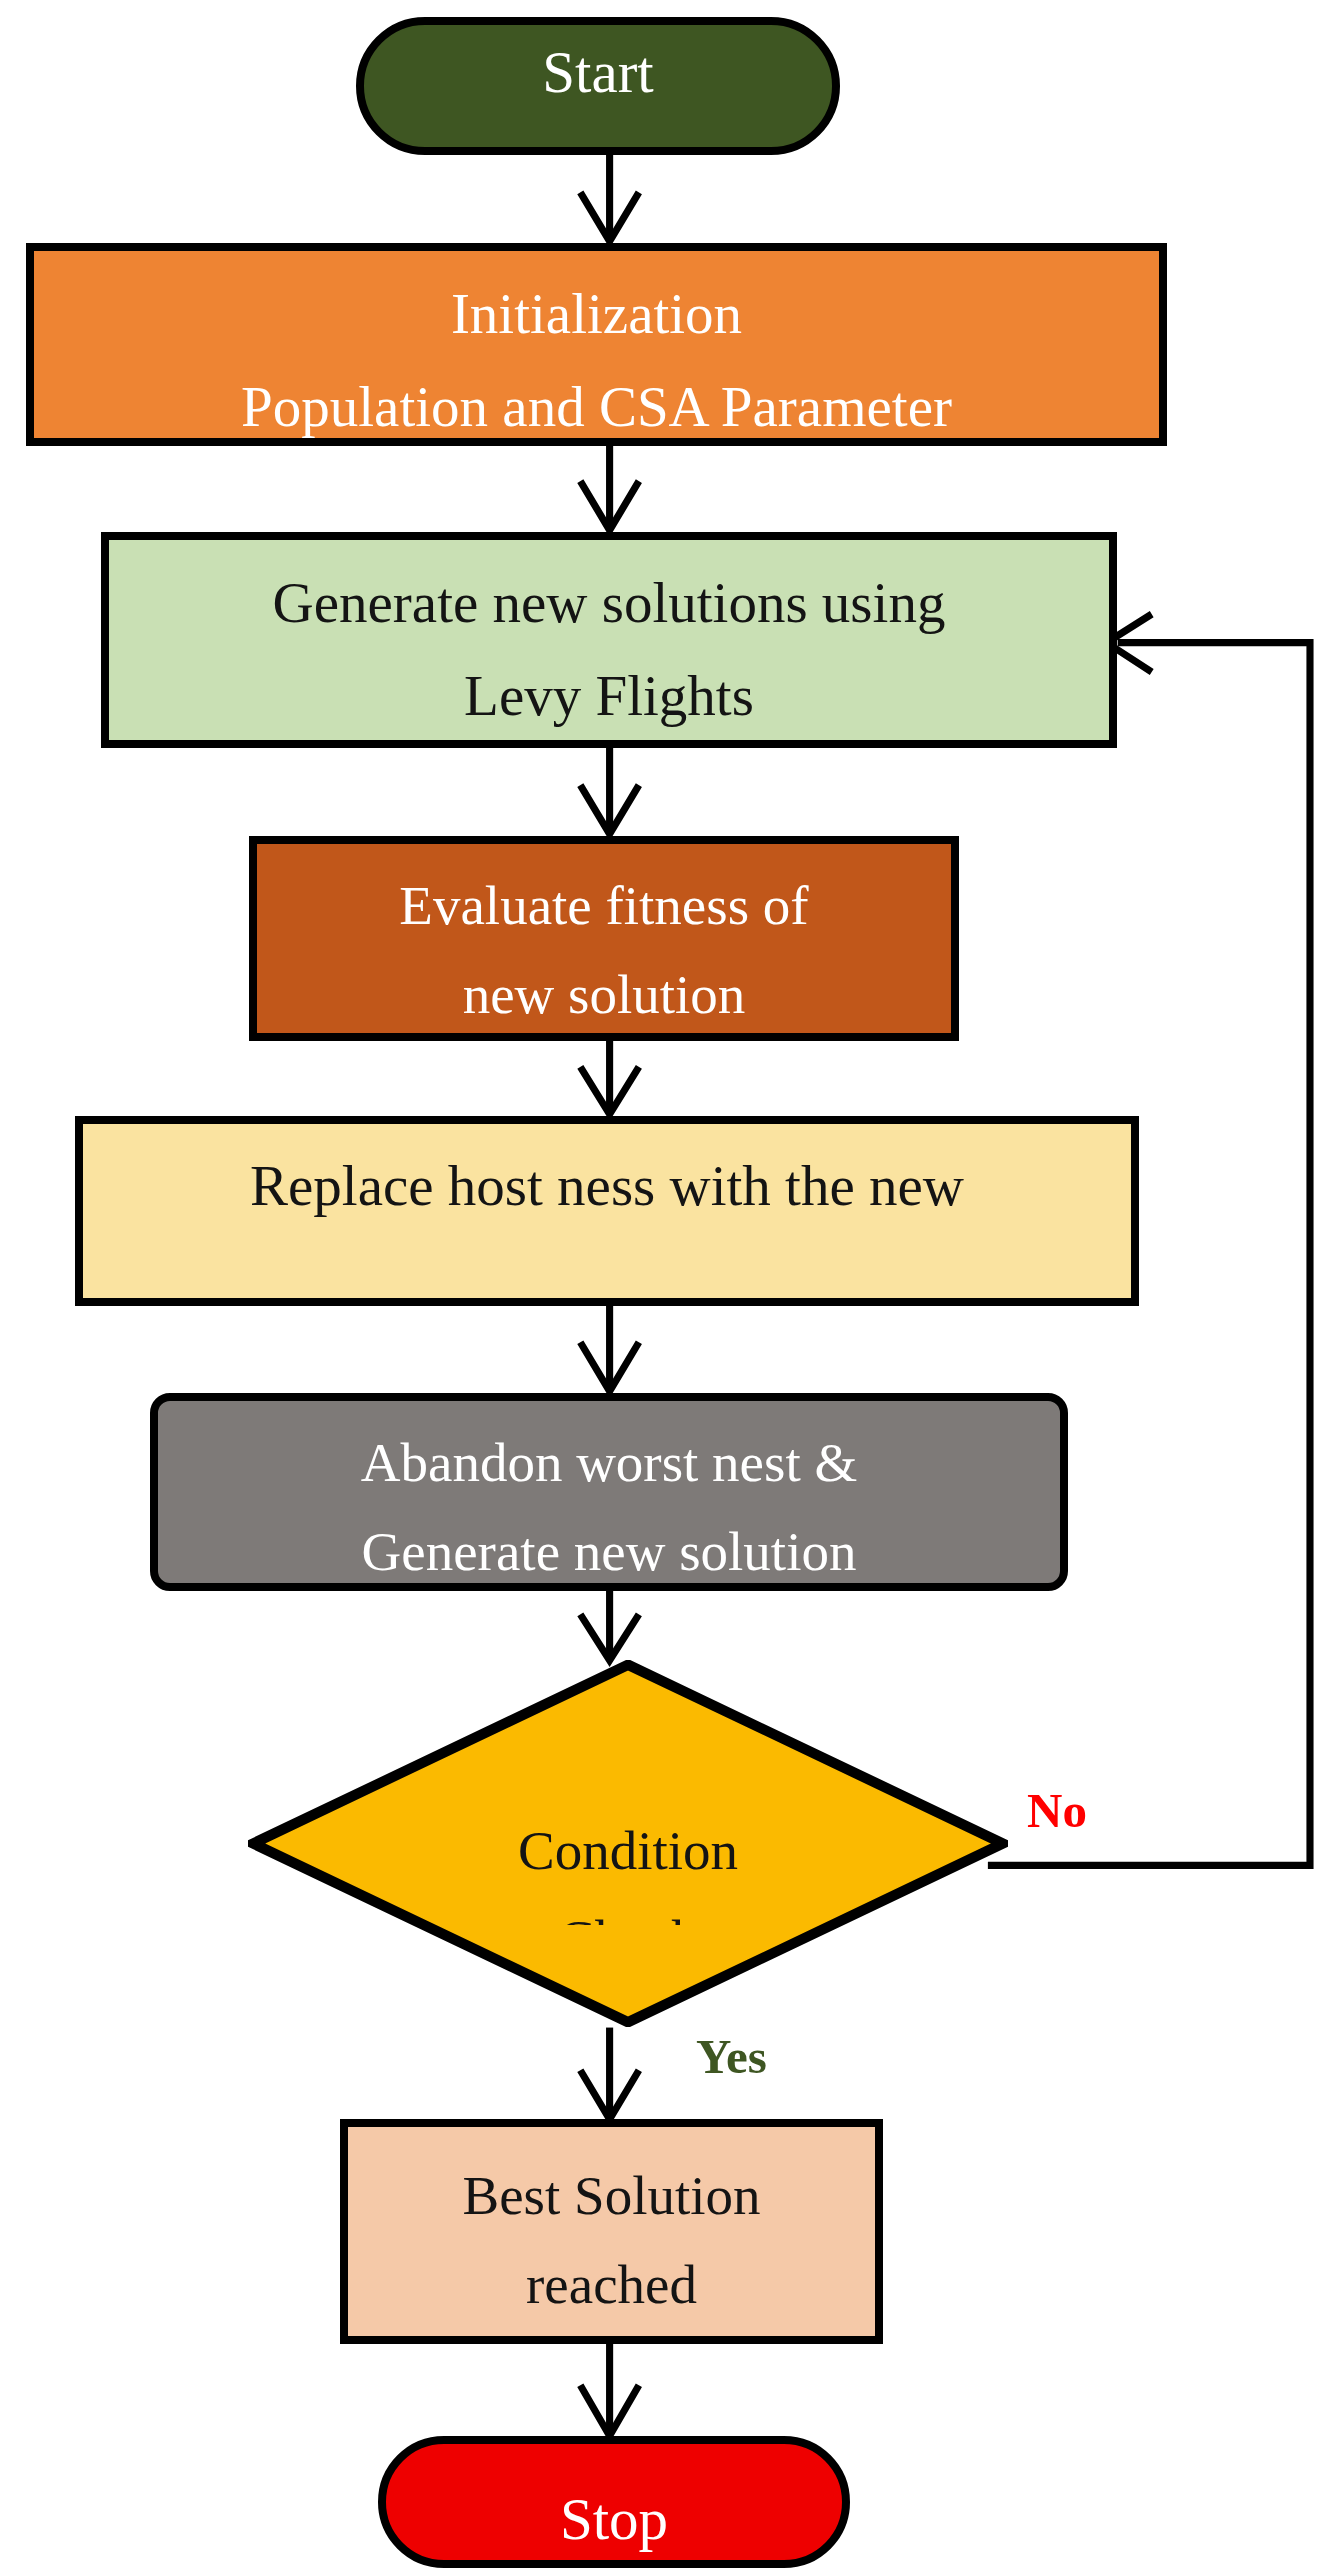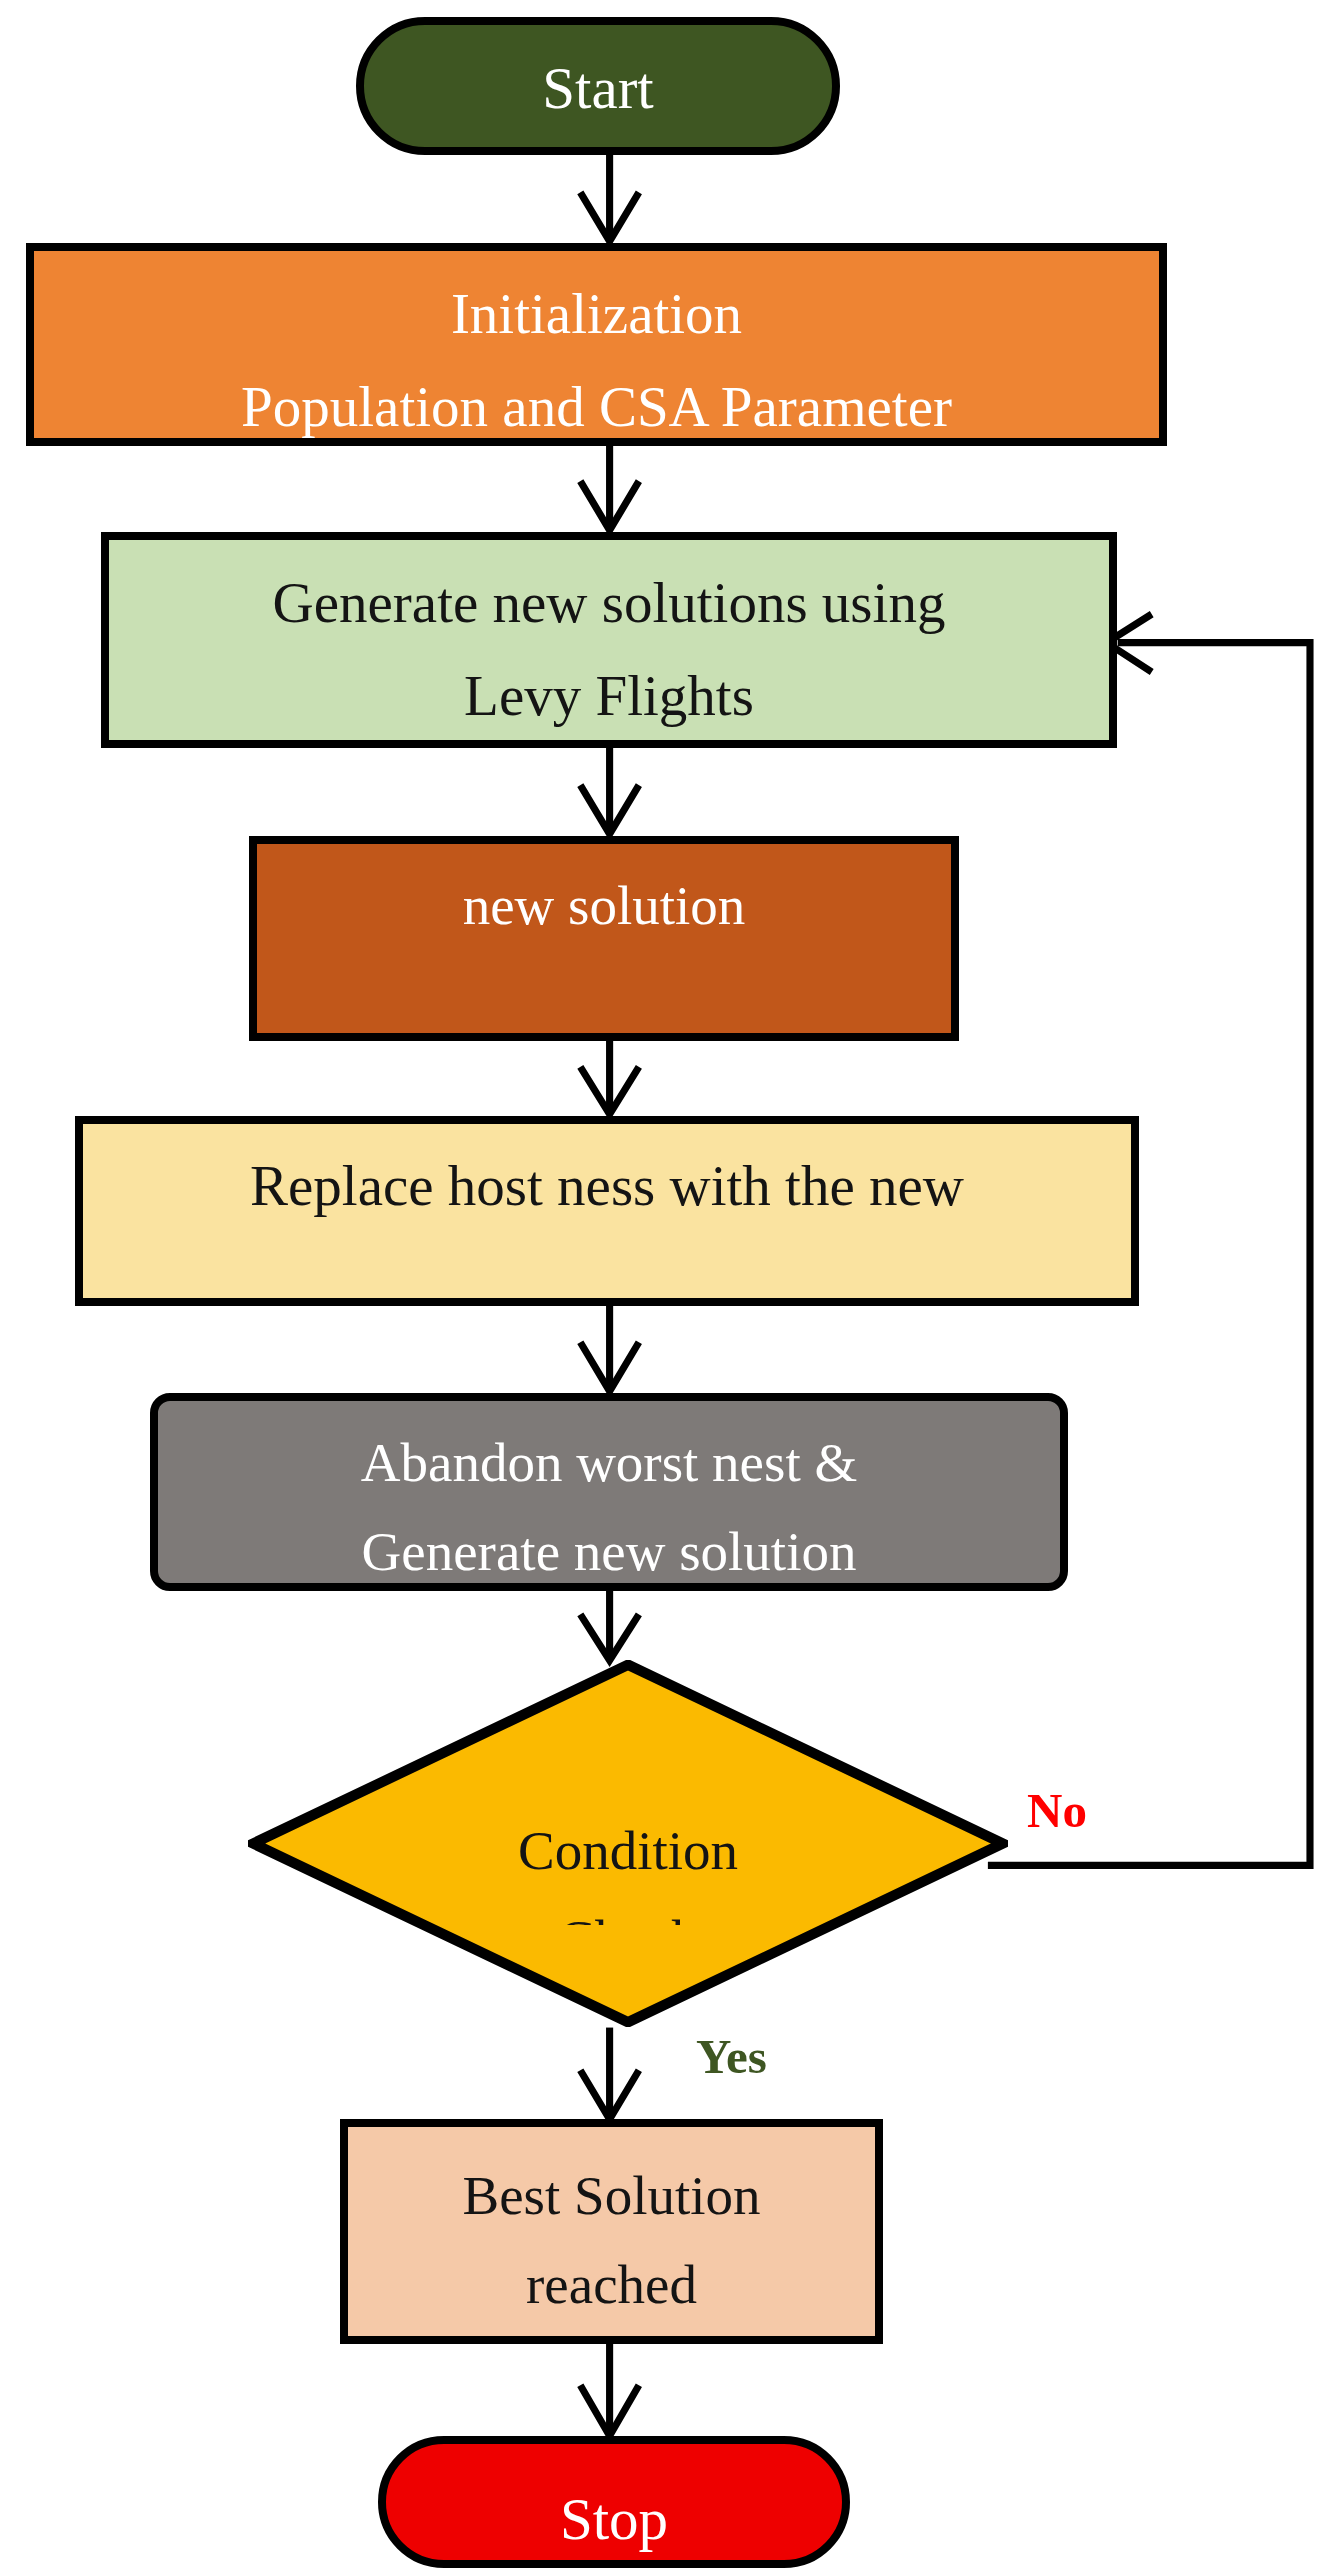--- a/index.html
+++ b/index.html
@@ -25,21 +25,21 @@
   .node .ln{display:block;width:100%;white-space:nowrap;}
   
   .pill{
     border:8.7px solid #000000;
     border-radius:71px;
   }
   .pill-start{
     background:#3E5622;
     color:#ffffff;
     font-size:59px;
-    padding-top:16px;
+    padding-top:0;
   }
   .pill-stop{
     background:#EE0000;
     color:#ffffff;
     font-size:59px;
     padding-top:28px;
     text-align:center;
   }
   
   .rect{
@@ -157,20 +157,21 @@
     <span class="ln">Initialization</span>
     <span class="ln">Population and CSA Parameter</span>
   </div>
 
   <div class="node rect rect-green" style="left:101px;top:532px;width:1016px;height:216px;">
     <span class="ln">Generate new solutions using</span>
     <span class="ln">Levy Flights</span>
   </div>
 
   <div class="node rect rect-brown" style="left:249px;top:836px;width:710px;height:205px;">
+    <span class="ln">Evaluate fitness of</span>
     <span class="ln">new solution</span>
   </div>
 
   <div class="node rect rect-yellow" style="left:75px;top:1116px;width:1064px;height:190px;">
     <span class="ln">Replace host ness with the new</span>
   </div>
 
   <div class="node rect rect-gray" style="left:150px;top:1393px;width:918px;height:198px;">
     <span class="ln">Abandon worst nest &amp;</span>
     <span class="ln">Generate new solution</span>

